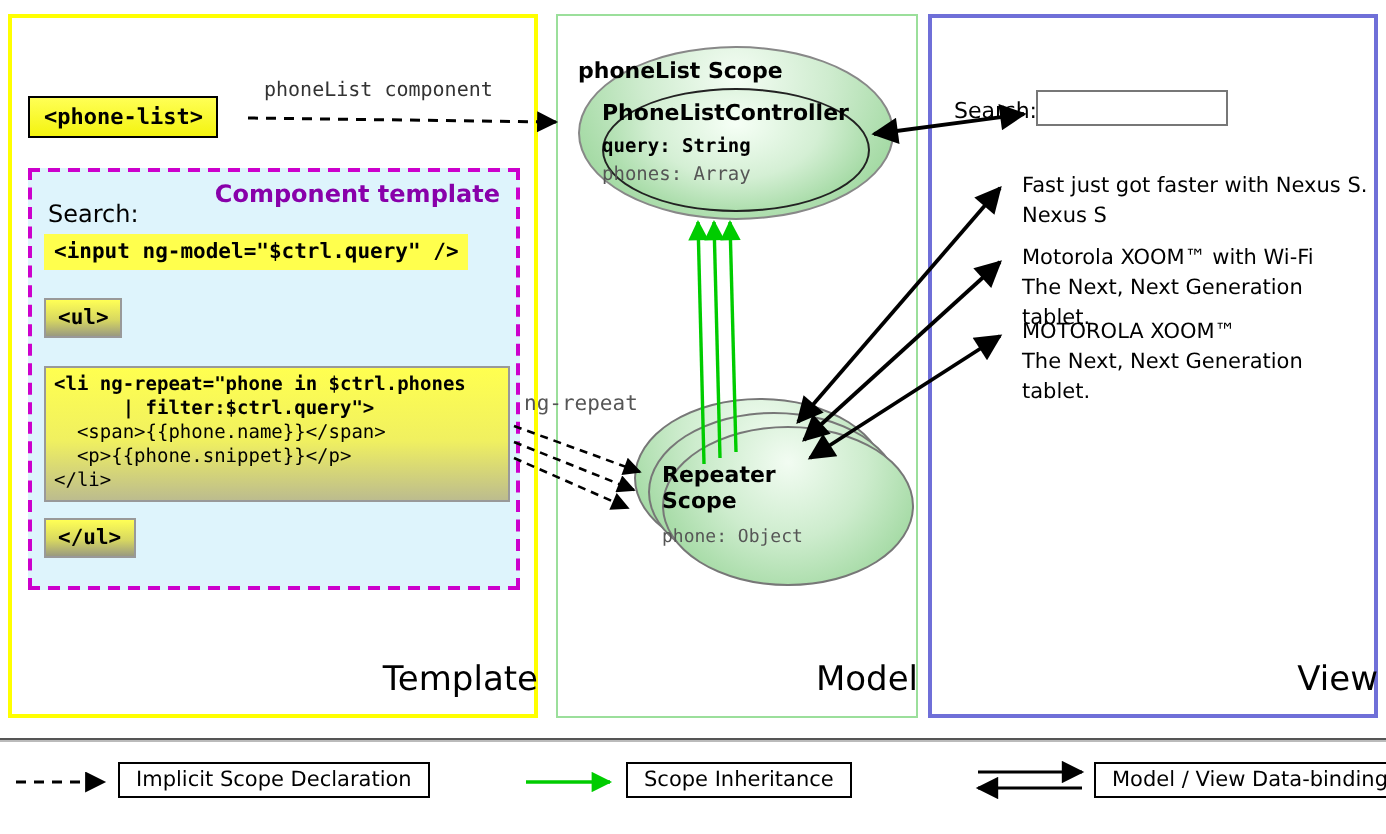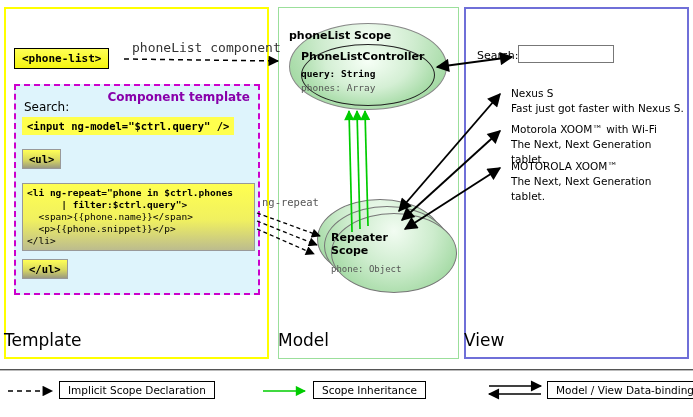--- a/index.html
+++ b/index.html
@@ -10,31 +10,31 @@
   }
   .mono { font-family:"DejaVu Sans Mono", monospace; }
   .bold { font-weight:bold; }
 
   
   .panel { position:absolute; background:#fff; }
   .template-panel { left:4px; top:7px; width:265px; height:352px; border:2px solid #ffff00; }
   .model-panel    { left:278px; top:7px; width:181px; height:352px; border:1px solid #9bdf9b; }
   .view-panel     { left:464px; top:7px; width:225px; height:352px; border:2px solid #6f6fd8; }
 
-  .caption { position:absolute; font-size:17px; text-align:left; z-index:3; }
+  .caption { position:absolute; font-size:17px; text-align:right; z-index:3; }
 
   
   .tag-box {
     position:absolute; z-index:2;
     background:linear-gradient(180deg,#ffff55 0%,#f4f410 100%);
     border:1.5px solid #000; padding:3px 7px;
     font-family:"DejaVu Sans Mono", monospace; font-weight:bold; font-size:11px;
     white-space:pre;
   }
-  .arrow-label { position:absolute; font-size:13px; color:#333; z-index:4; white-space:pre; }
+  .arrow-label { position:absolute; font-size:10px; color:#333; z-index:4; white-space:pre; }
   .component-template {
     position:absolute; left:14px; top:84px; width:246px; height:211px; z-index:1;
     background:#def4fc; border:2px dashed #cc00cc;
   }
   .ct-title { position:absolute; right:8px; top:4px; color:#8800aa; font-weight:bold; font-size:12px; }
   .ct-search { position:absolute; left:8px; top:14px; font-size:12px; }
   .code-line {
     position:absolute; left:6px; top:31px; background:#ffff4d;
     font-weight:bold; font-size:10.5px; padding:3px 5px; white-space:pre;
   }
@@ -143,22 +143,22 @@
     <span>Repeater</span><br>
     <span>Scope</span>
   </div>
 
   <div class="caption" style="left:278px; top:330px; width:181px;">Model</div>
 
   <div class="view-search-label">Search:</div>
   <input class="view-search-input" type="text" value="" style="">
 
   <div class="view-item" style="top:86px;">
+    <div>Fast just got faster with Nexus S.</div>
     <div>Nexus S</div>
-    <div>Fast just got faster with Nexus S.</div>
   </div>
   <div class="view-item" style="top:122px;">
     <div>Motorola XOOM™ with Wi-Fi</div>
     <div>The Next, Next Generation tablet.</div>
   </div>
   <div class="view-item" style="top:159px;">
     <div>MOTOROLA XOOM™</div>
     <div>The Next, Next Generation tablet.</div>
   </div>
 

